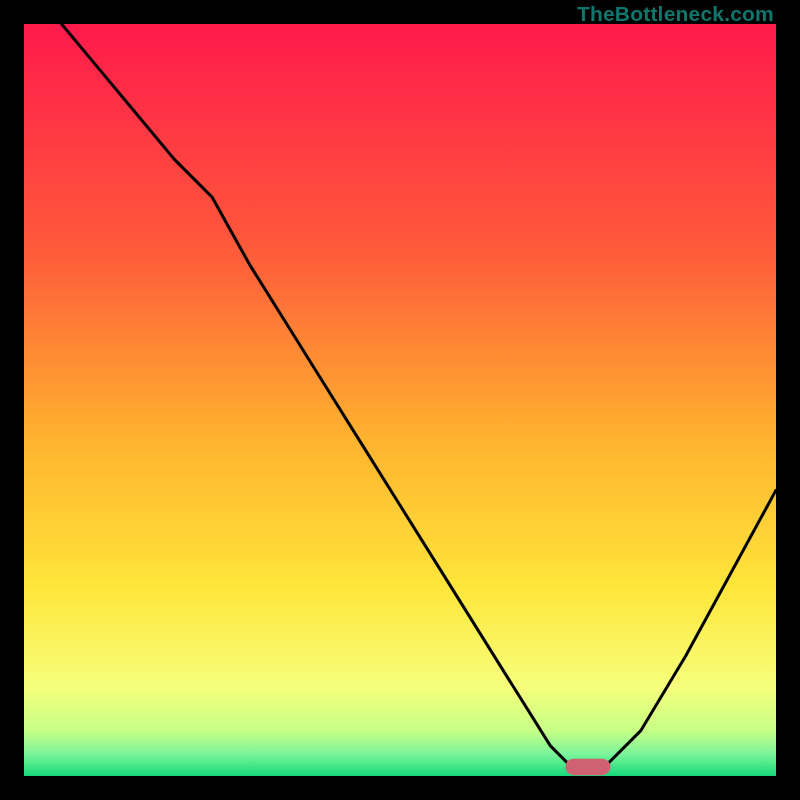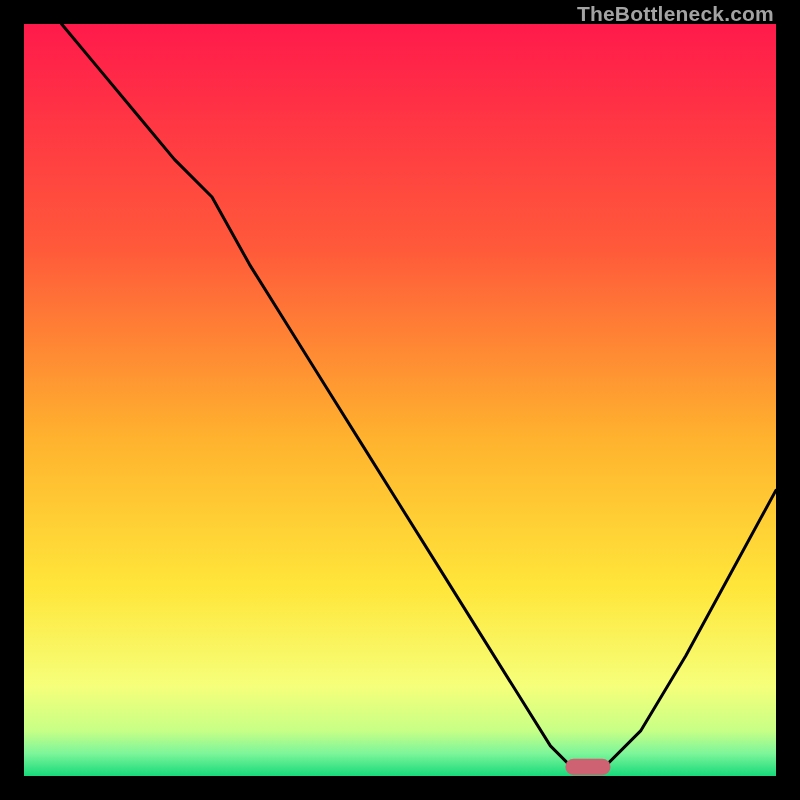--- a/index.html
+++ b/index.html
@@ -25,21 +25,21 @@
     width: 752px;
     height: 752px;
   }
   .watermark {
     position: absolute;
     top: 2px;
     right: 26px;
     font-family: Arial, Helvetica, sans-serif;
     font-size: 21px;
     font-weight: 600;
-    color: #a3a3a3;
+    color: #0f766e;
     letter-spacing: 0.2px;
   }
   .curve {
     fill: none;
     stroke: #000;
     stroke-width: 3;
     stroke-linecap: round;
     stroke-linejoin: round;
   }
   .marker {

